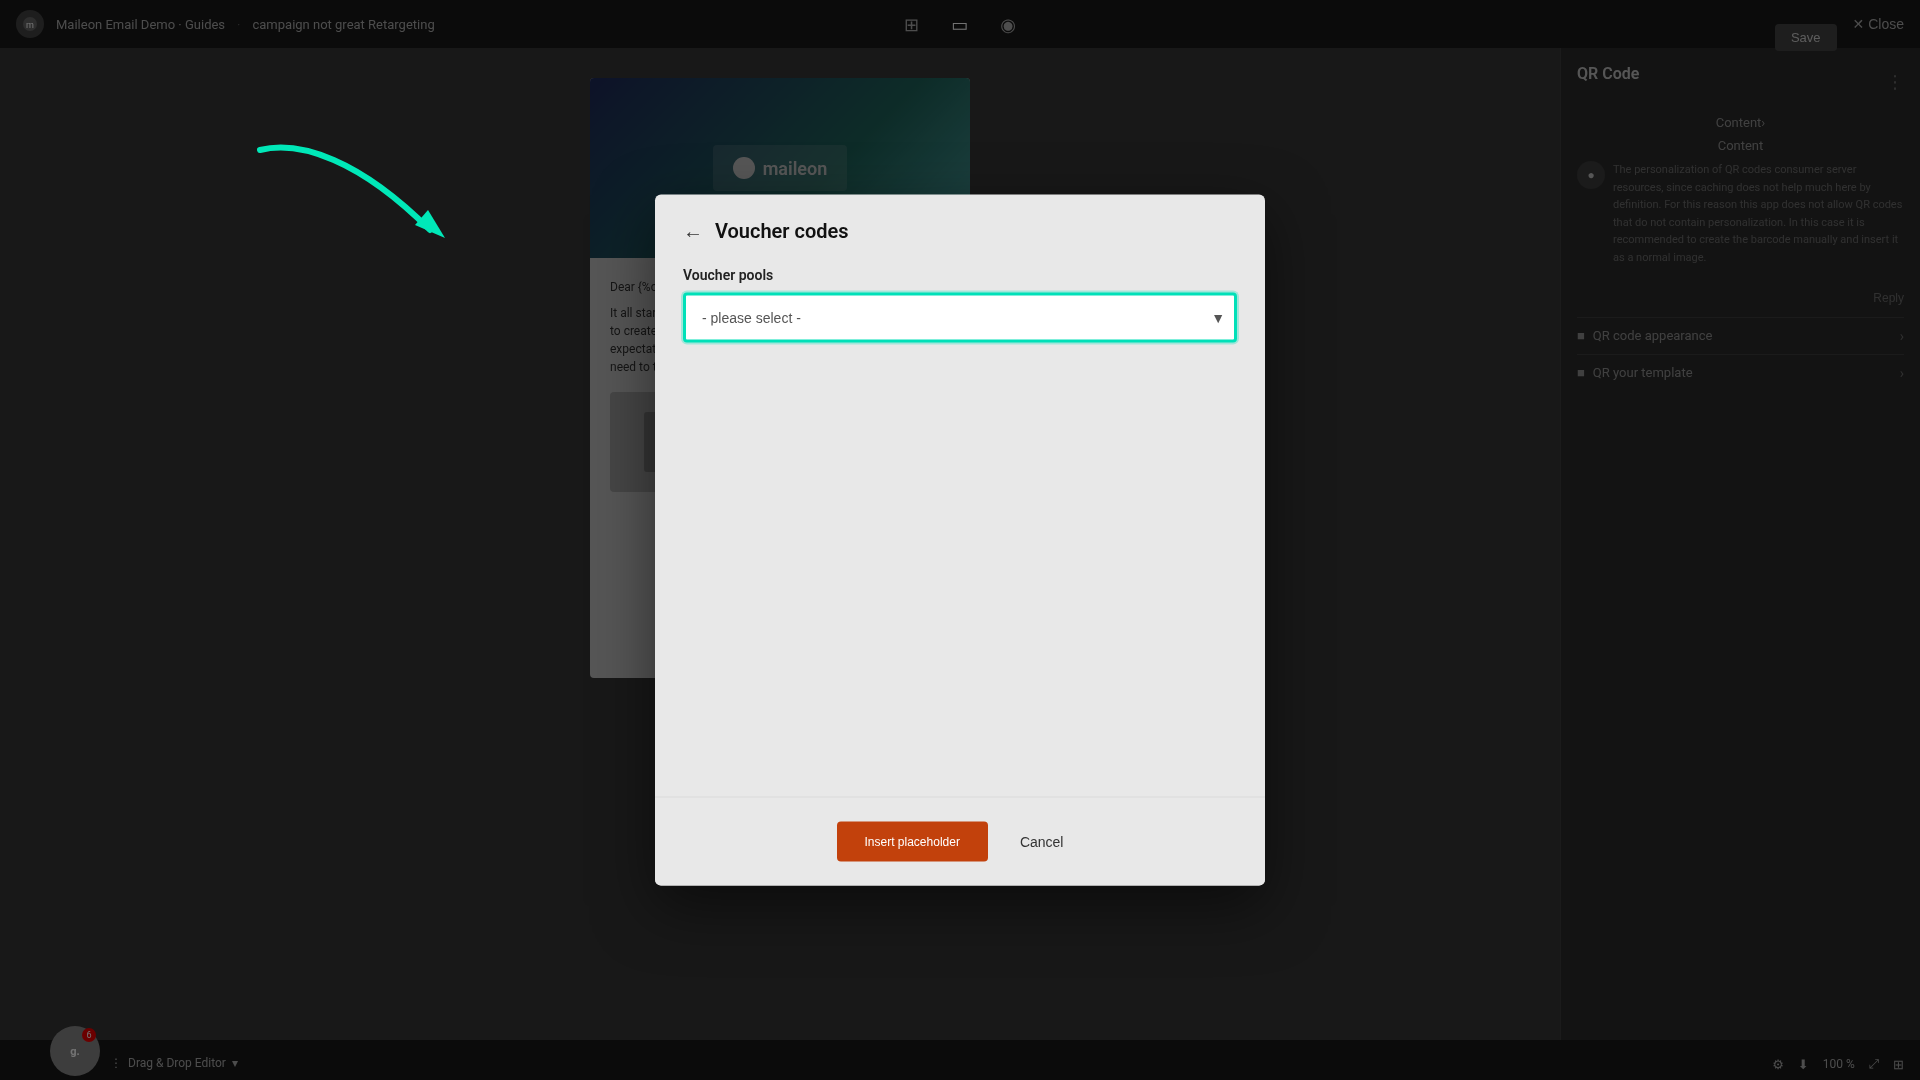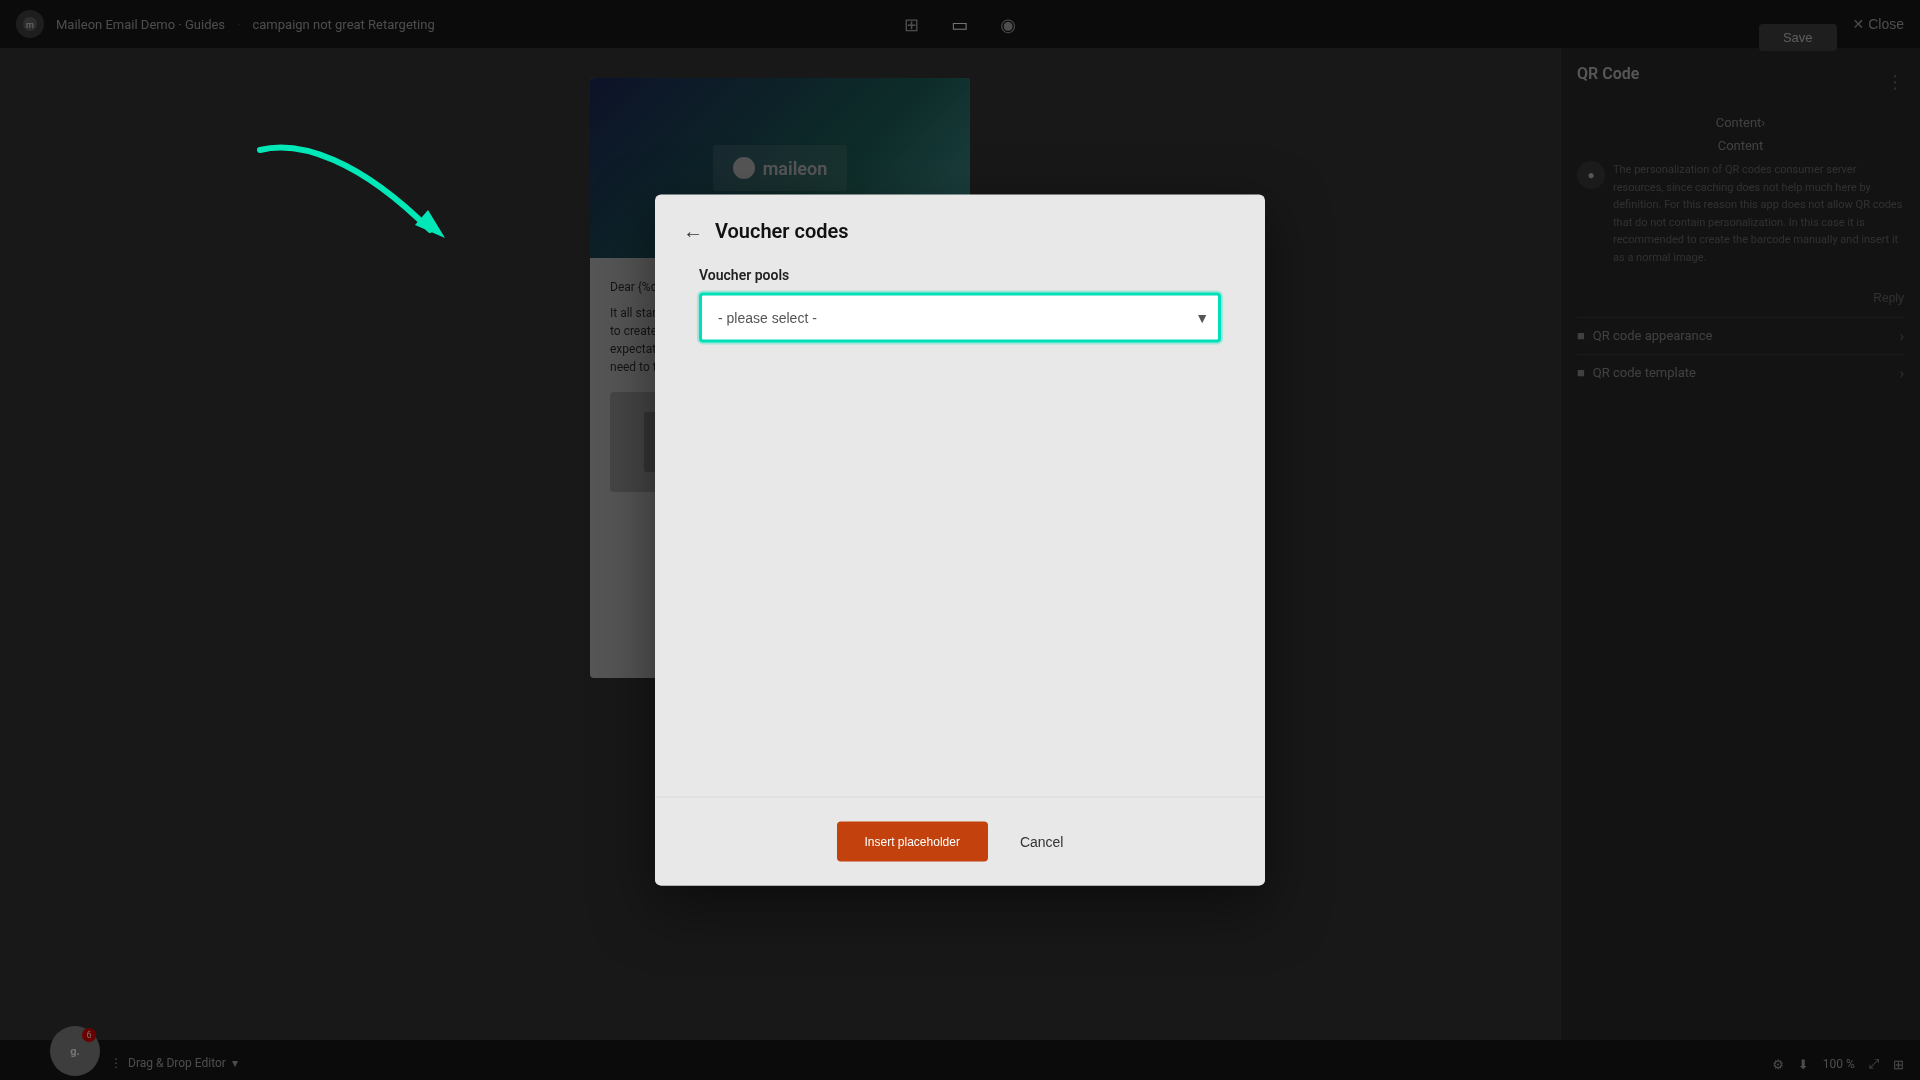--- a/index.html
+++ b/index.html
@@ -62,21 +62,21 @@
       display: flex;
       align-items: center;
       gap: 16px;
       flex: 1;
       justify-content: flex-end;
     }
     .btn-save {
       background: #444;
       color: #ccc;
       border: none;
-      padding: 6px 24px;
+      padding: 6px 16px;
       border-radius: 4px;
       font-size: 13px;
       cursor: pointer;
       margin-top: 27px;
     }
     .btn-close {
       background: transparent;
       color: #aaa;
       border: none;
       font-size: 14px;
@@ -310,21 +310,21 @@
       cursor: pointer;
       line-height: 1;
     }
     .modal-title {
       font-size: 20px;
       font-weight: 600;
       color: #111;
     }
 
     .modal-body {
-      padding: 8px 44px 24px;
+      padding: 8px 28px 24px;
     }
 
     .field-label {
       font-size: 14px;
       font-weight: 600;
       color: #222;
       margin-bottom: 10px;
     }
 
     .select-wrapper {
@@ -468,21 +468,21 @@
     <div class="collapsible-row">
       <div style="display:flex;align-items:center;gap:8px;">
         <span>■</span>
         <span>QR code appearance</span>
       </div>
       <span class="collapsible-icon">›</span>
     </div>
     <div class="collapsible-row">
       <div style="display:flex;align-items:center;gap:8px;">
         <span>■</span>
-        <span>QR code template</span>
+        <span>QR your template</span>
       </div>
       <span class="collapsible-icon">›</span>
     </div>
   </div>
 </div>
 
 <div class="overlay"></div>
 
 <div class="modal">
   <div class="modal-header">

